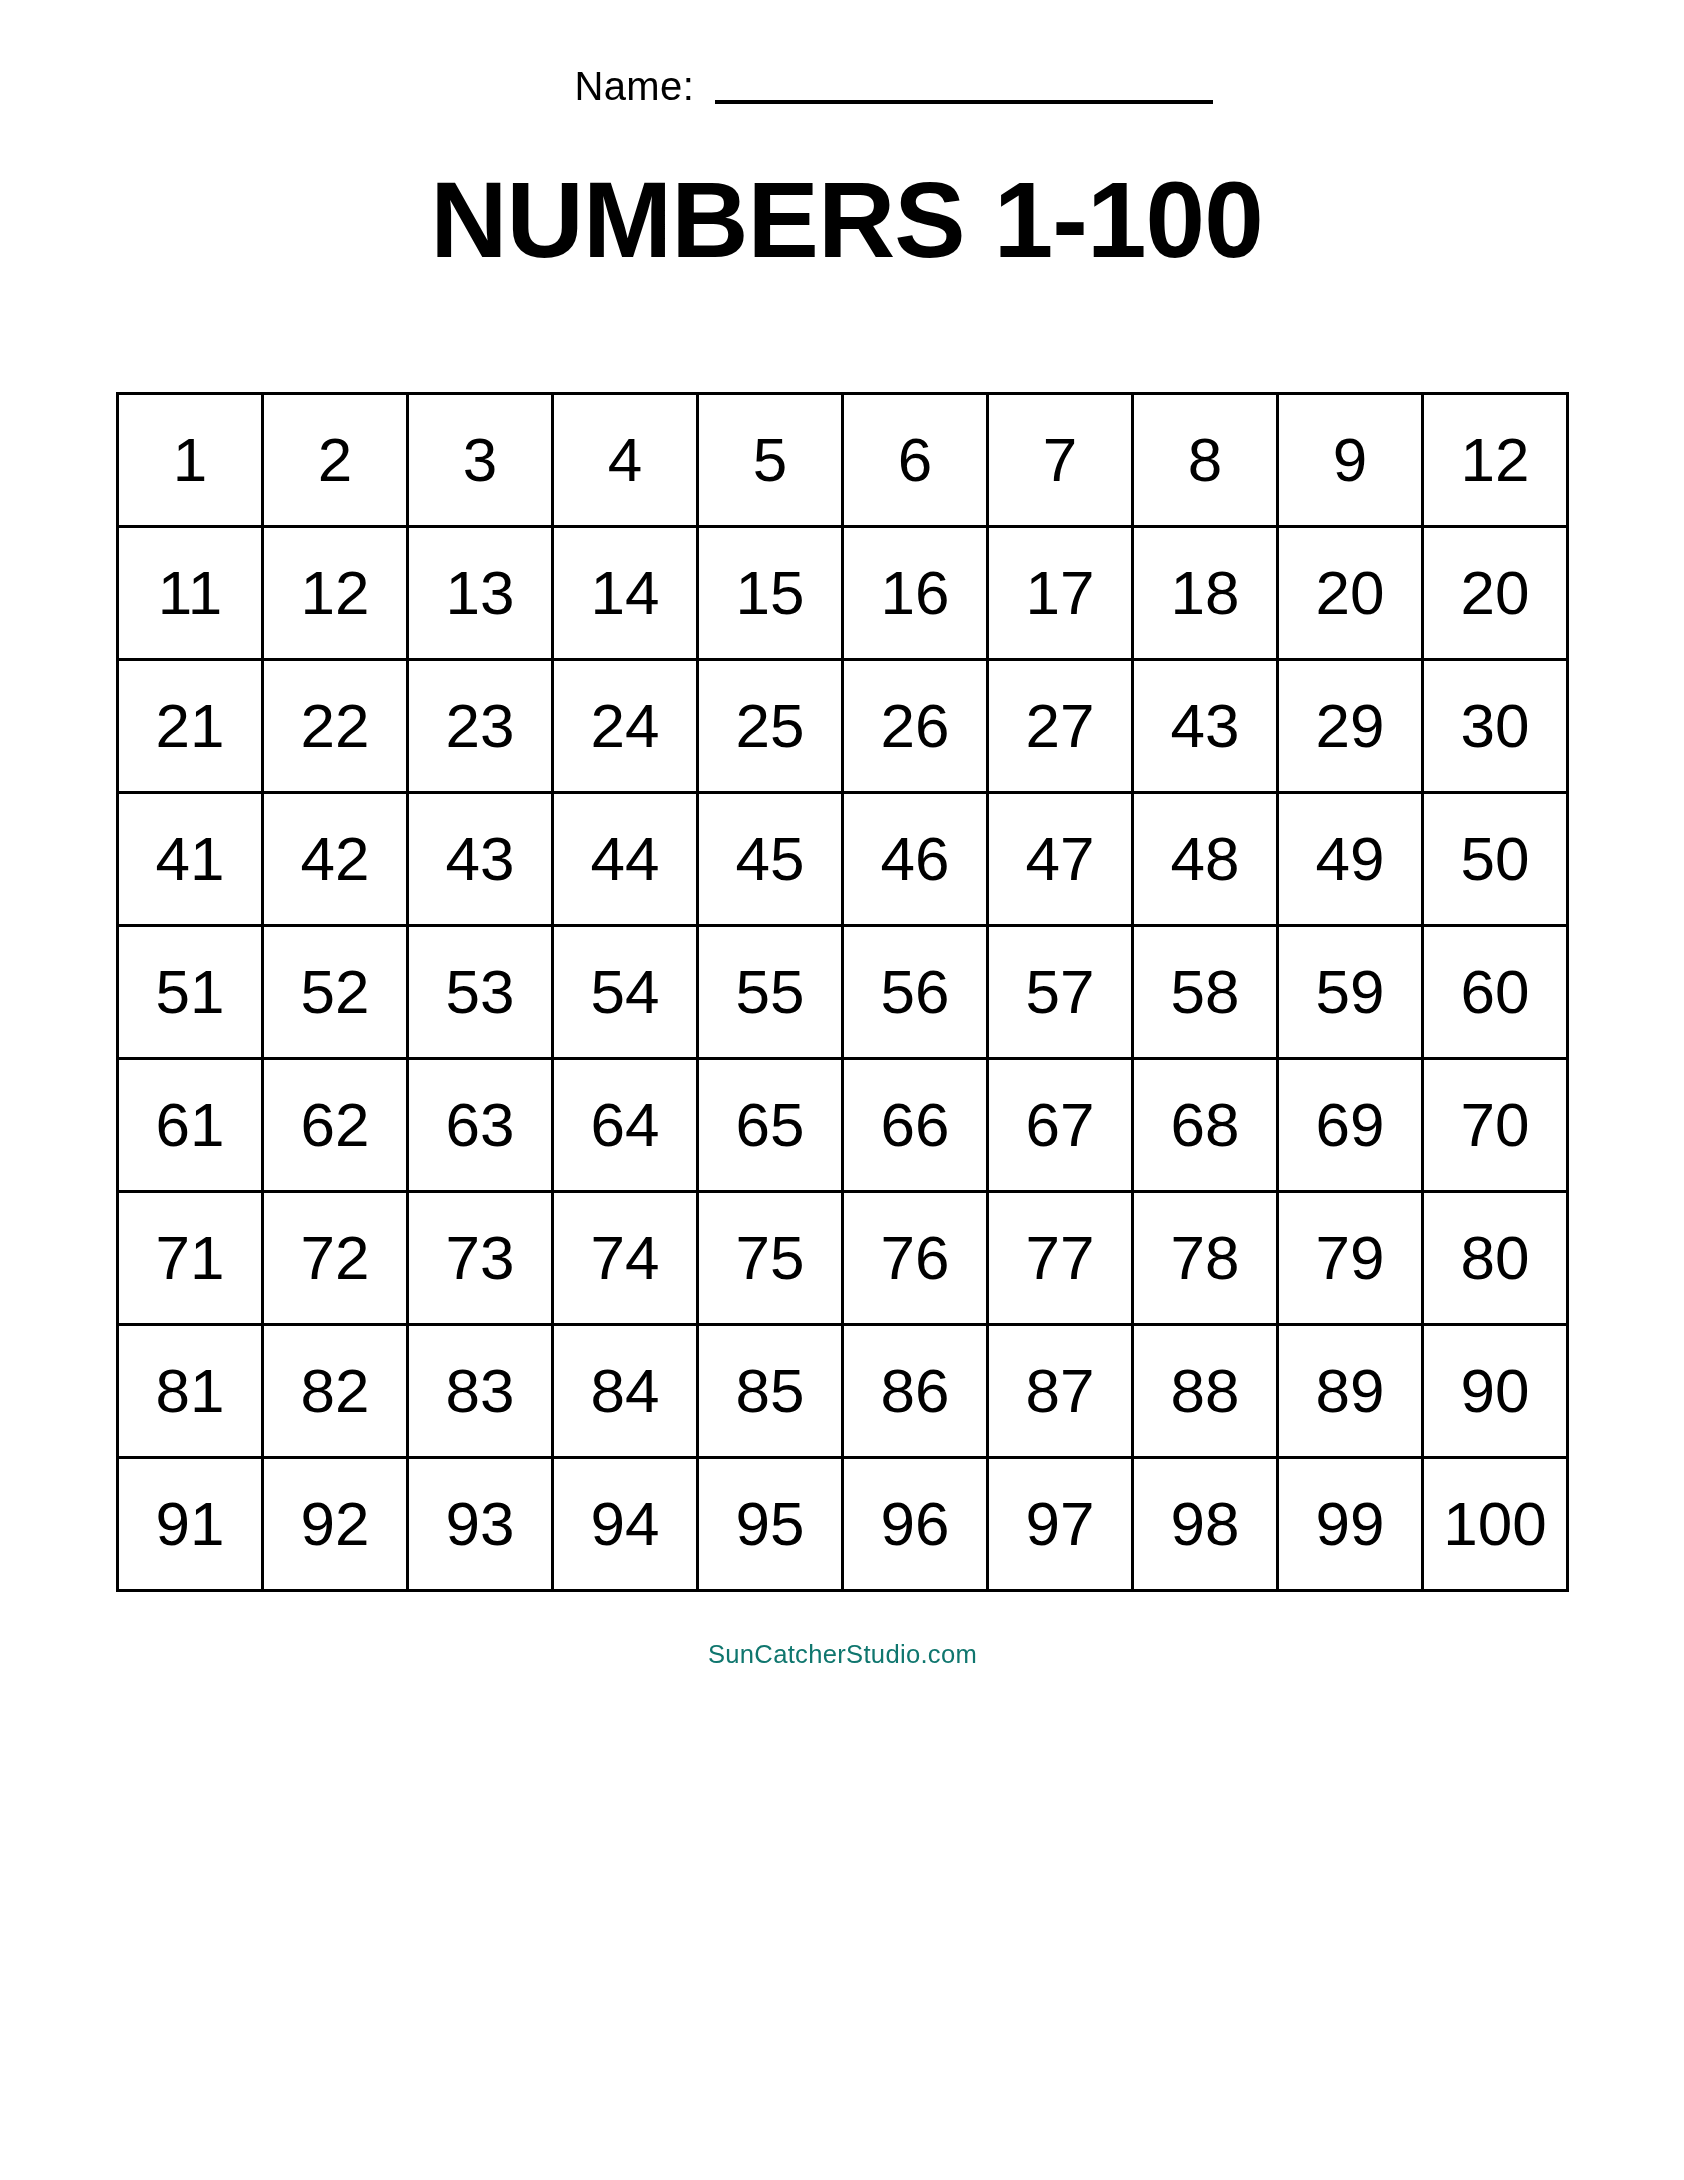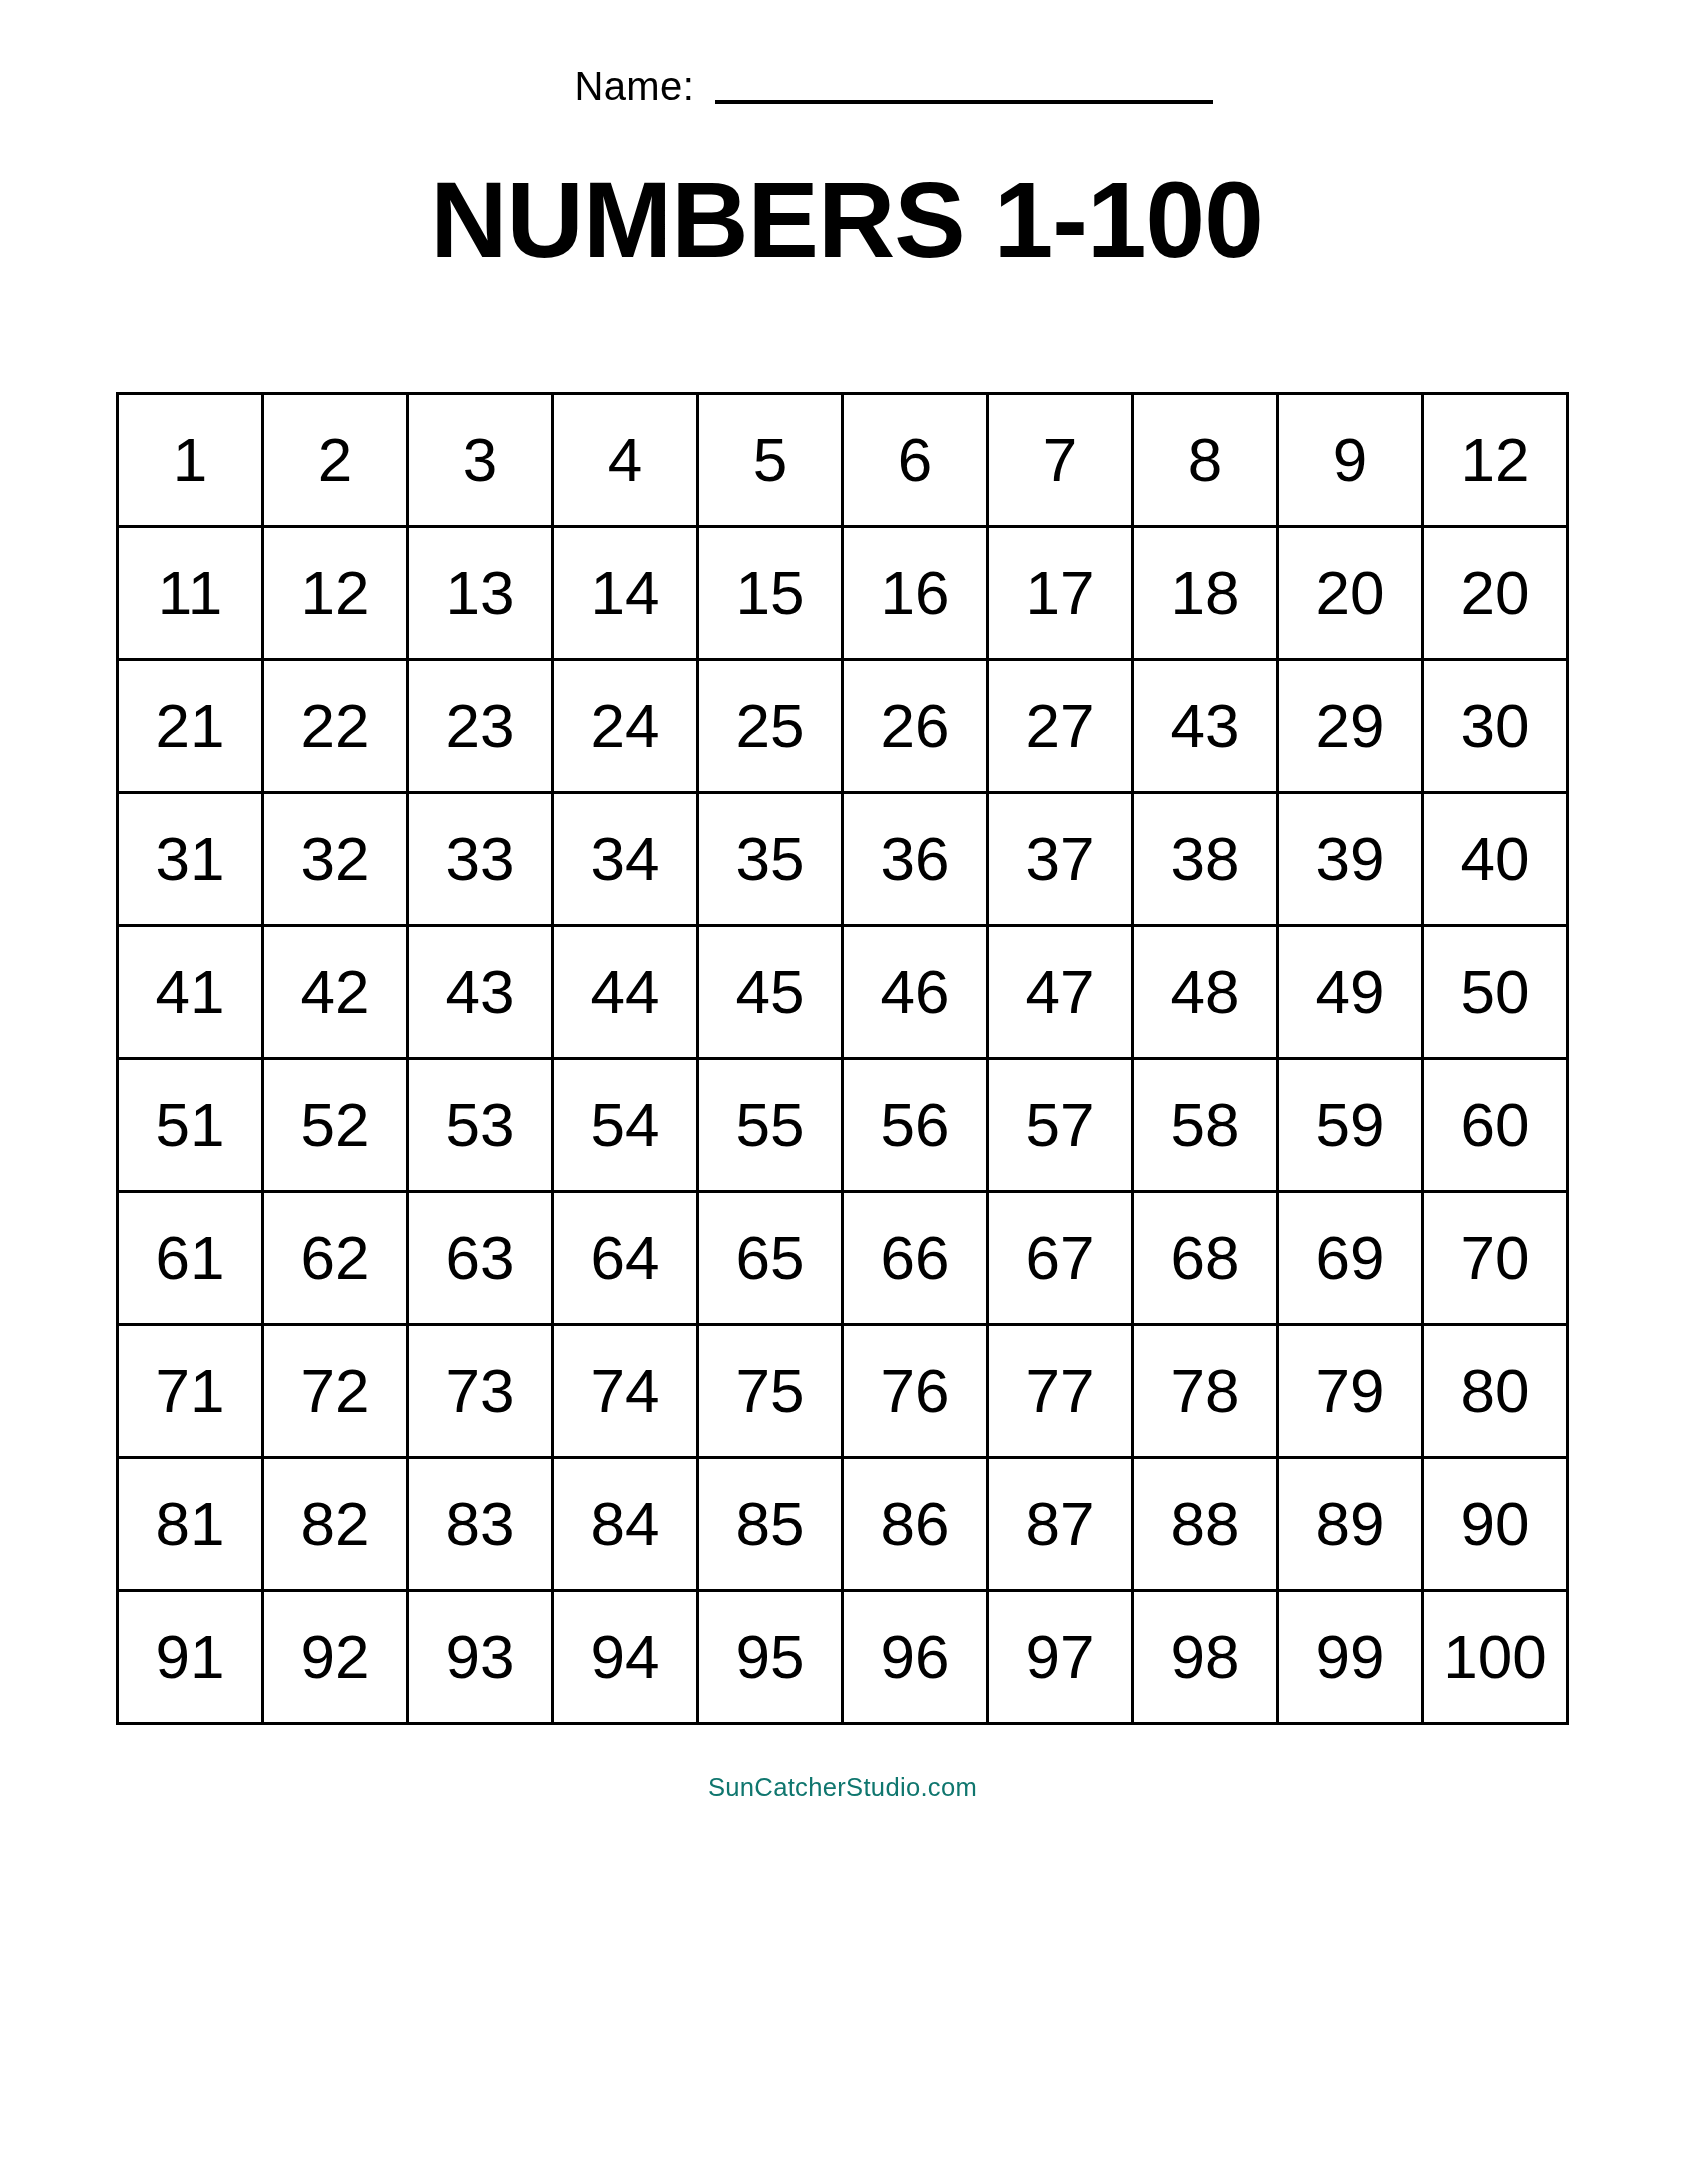--- a/index.html
+++ b/index.html
@@ -139,32 +139,20 @@
           <td>23</td>
           <td>24</td>
           <td>25</td>
           <td>26</td>
           <td>27</td>
           <td>43</td>
           <td>29</td>
           <td>30</td>
         </tr>
         <tr>
-          <td>31</td>
-          <td>32</td>
-          <td>33</td>
-          <td>34</td>
-          <td>35</td>
-          <td>36</td>
-          <td>37</td>
-          <td>38</td>
-          <td>39</td>
-          <td>40</td>
-        </tr>
-        <tr>
           <td>41</td>
           <td>42</td>
           <td>43</td>
           <td>44</td>
           <td>45</td>
           <td>46</td>
           <td>47</td>
           <td>48</td>
           <td>49</td>
           <td>50</td>

